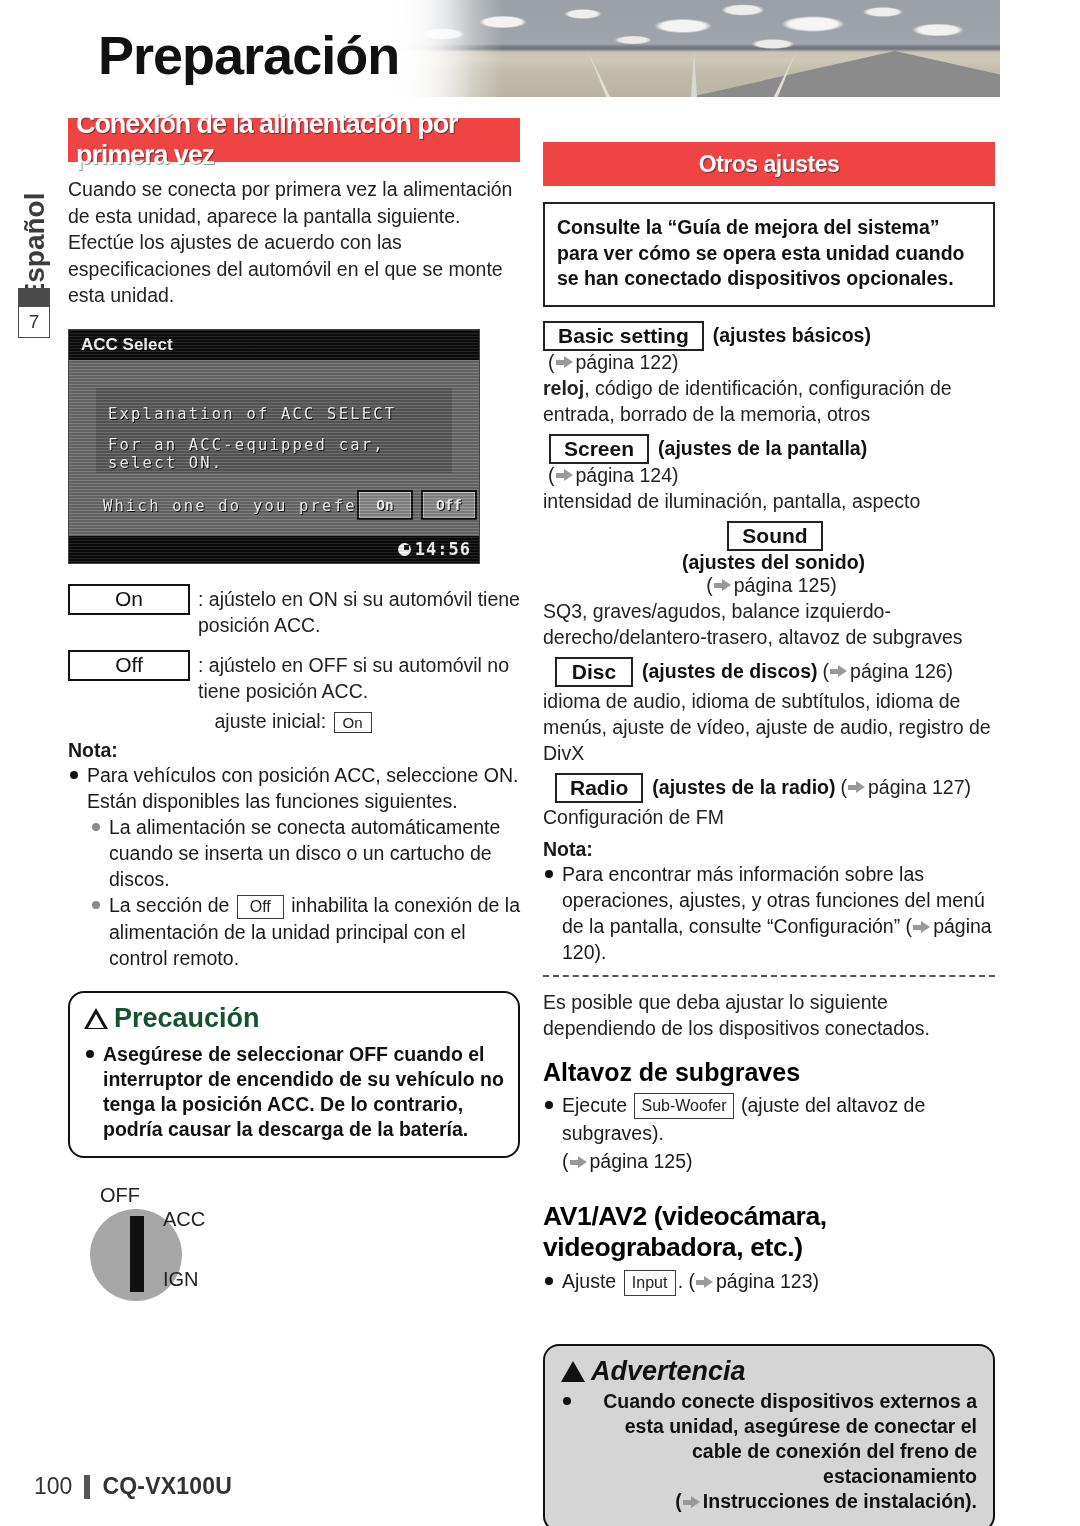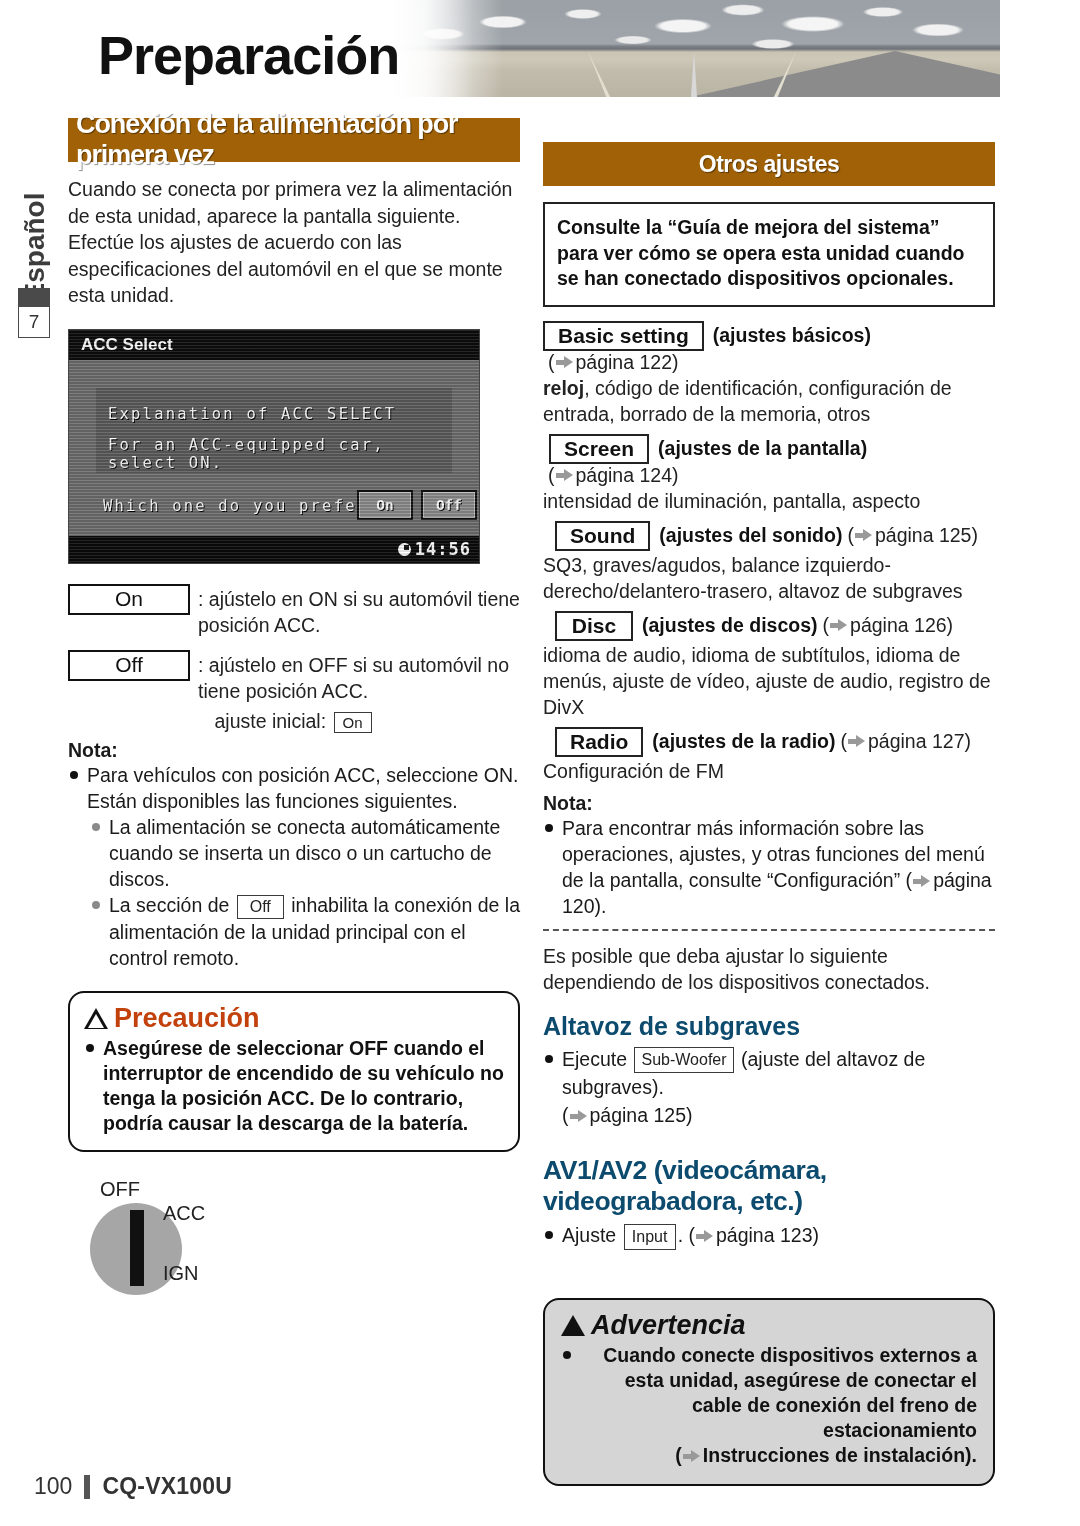--- a/index.html
+++ b/index.html
@@ -97,21 +97,21 @@
     border:1px solid #4a4a4a;background:#fff;
     display:flex;align-items:center;justify-content:center;
     font-size:19px;color:#333;
   }
 
   
   .colL{position:absolute;left:68px;top:118px;width:452px;}
   .colR{position:absolute;left:543px;top:118px;width:452px;}
 
   .sec-band{
-    background:#a16207;color:#fff;font-weight:bold;
+    background:#ef4444;color:#fff;font-weight:bold;
     height:44px;display:flex;align-items:center;
     padding:0 8px;box-sizing:border-box;
     text-shadow:1px 1px 1px rgba(0,0,0,0.45);
   }
   .sec-band.left-band{font-size:27px;letter-spacing:-1.1px;}
   .sec-band.right-band{font-size:23px;justify-content:center;letter-spacing:-0.5px;margin-top:24px;}
 
   .body-txt{font-size:19.5px;line-height:26.5px;color:#222;}
 
   
@@ -191,21 +191,21 @@
   ul.n2{list-style:none;margin:0;padding:0 0 0 22px;}
   ul.n2>li{position:relative;padding-left:19px;font-size:19.5px;line-height:26px;}
   ul.n2>li:before{content:"";position:absolute;left:2px;top:9px;width:8px;height:8px;border-radius:50%;background:#8a8a8a;}
 
   
   .caution{
     margin-top:20px;border:2px solid #111;border-radius:16px;
     padding:10px 14px 14px 14px;box-sizing:border-box;width:452px;
   }
   .caution-h{
-    display:flex;align-items:center;gap:6px;font-size:27px;font-weight:bold;color:#c2410c;margin-bottom:2px;
+    display:flex;align-items:center;gap:6px;font-size:27px;font-weight:bold;color:#14532d;margin-bottom:8px;
   }
   .tri{
     width:0;height:0;border-left:12px solid transparent;border-right:12px solid transparent;
     border-bottom:21px solid transparent;position:relative;
   }
   .tri:before{
     content:"";position:absolute;left:-12px;top:0;width:0;height:0;
     border-left:12px solid transparent;border-right:12px solid transparent;border-bottom:21px solid #111;
   }
   .tri:after{
@@ -254,21 +254,21 @@
   .set-sub{font-size:19.5px;line-height:26px;color:#222;margin-top:1px;}
 
   .arw{
     display:inline-block;width:17px;height:13px;position:relative;margin:0 3px 0 1px;vertical-align:-1px;
   }
   .arw:before{content:"";position:absolute;left:0;top:4px;width:10px;height:5px;background:#999;}
   .arw:after{content:"";position:absolute;left:8px;top:0;width:0;height:0;
     border-top:6.5px solid transparent;border-bottom:6.5px solid transparent;border-left:9px solid #999;}
 
   .dashed{border:0;border-top:2px dashed #555;margin:10px 0 12px 0;}
-  .sub-h{font-size:25px;font-weight:bold;color:#0c4a6e;margin-top:16px;}
+  .sub-h{font-size:25px;font-weight:bold;color:#000000;margin-top:16px;}
   .sub-h.big{font-size:26.5px;letter-spacing:-0.4px;}
   ul.rb{list-style:none;margin:4px 0 0 0;padding:0;}
   ul.rb>li{position:relative;padding-left:19px;font-size:19.5px;line-height:28px;}
   ul.rb>li:before{content:"";position:absolute;left:2px;top:10px;width:8px;height:8px;border-radius:50%;background:#111;}
 
   
   .footer{position:absolute;left:34px;bottom:26px;display:flex;align-items:center;gap:12px;}
   .pg-num{font-size:23px;color:#333;}
   .pg-bar{width:6px;height:24px;background:#555;}
   .pg-model{font-size:23px;font-weight:bold;color:#333;letter-spacing:0.2px;}
@@ -383,21 +383,21 @@
       <b>reloj</b><span>, código de identificación, configuración de entrada, borrado de la memoria, otros</span>
     </div>
 
     <div class="setting-line" style="margin-top:7px;">
       <div class="set-key" style="margin-left:6px;min-width:100px;">Screen</div>
       <div class="set-caption">(ajustes de la pantalla)</div>
       <div class="set-page">(<span class="arw"></span><span>página 124</span>)</div>
     </div>
     <div class="set-sub">intensidad de iluminación, pantalla, aspecto</div>
 
-    <div class="setting-line" style="margin-top:7px;">
+    <div class="setting-line" style="margin-top:7px;flex-direction:column;">
       <div class="set-key" style="margin-left:12px;min-width:86px;">Sound</div>
       <div class="set-caption">(ajustes del sonido)</div>
       <div class="set-page">(<span class="arw"></span><span>página 125</span>)</div>
     </div>
     <div class="set-sub">SQ3, graves/agudos, balance izquierdo-derecho/delantero-trasero, altavoz de subgraves</div>
 
     <div class="setting-line" style="margin-top:7px;">
       <div class="set-key" style="margin-left:12px;min-width:78px;">Disc</div>
       <div class="set-caption">(ajustes de discos)</div>
       <div class="set-page">(<span class="arw"></span><span>página 126</span>)</div>

